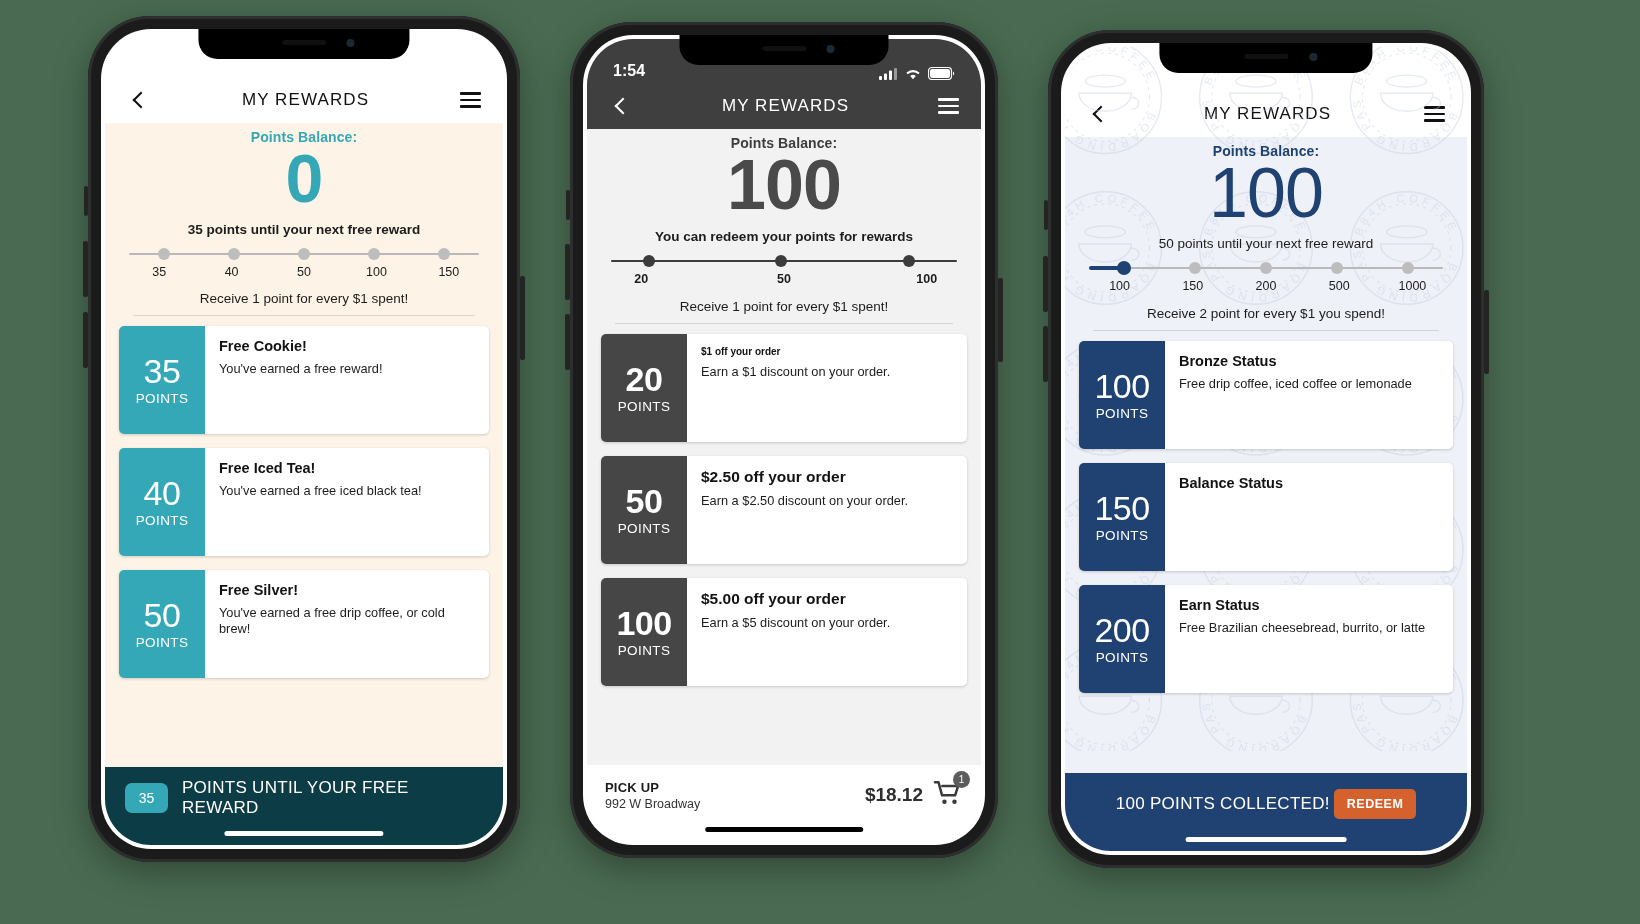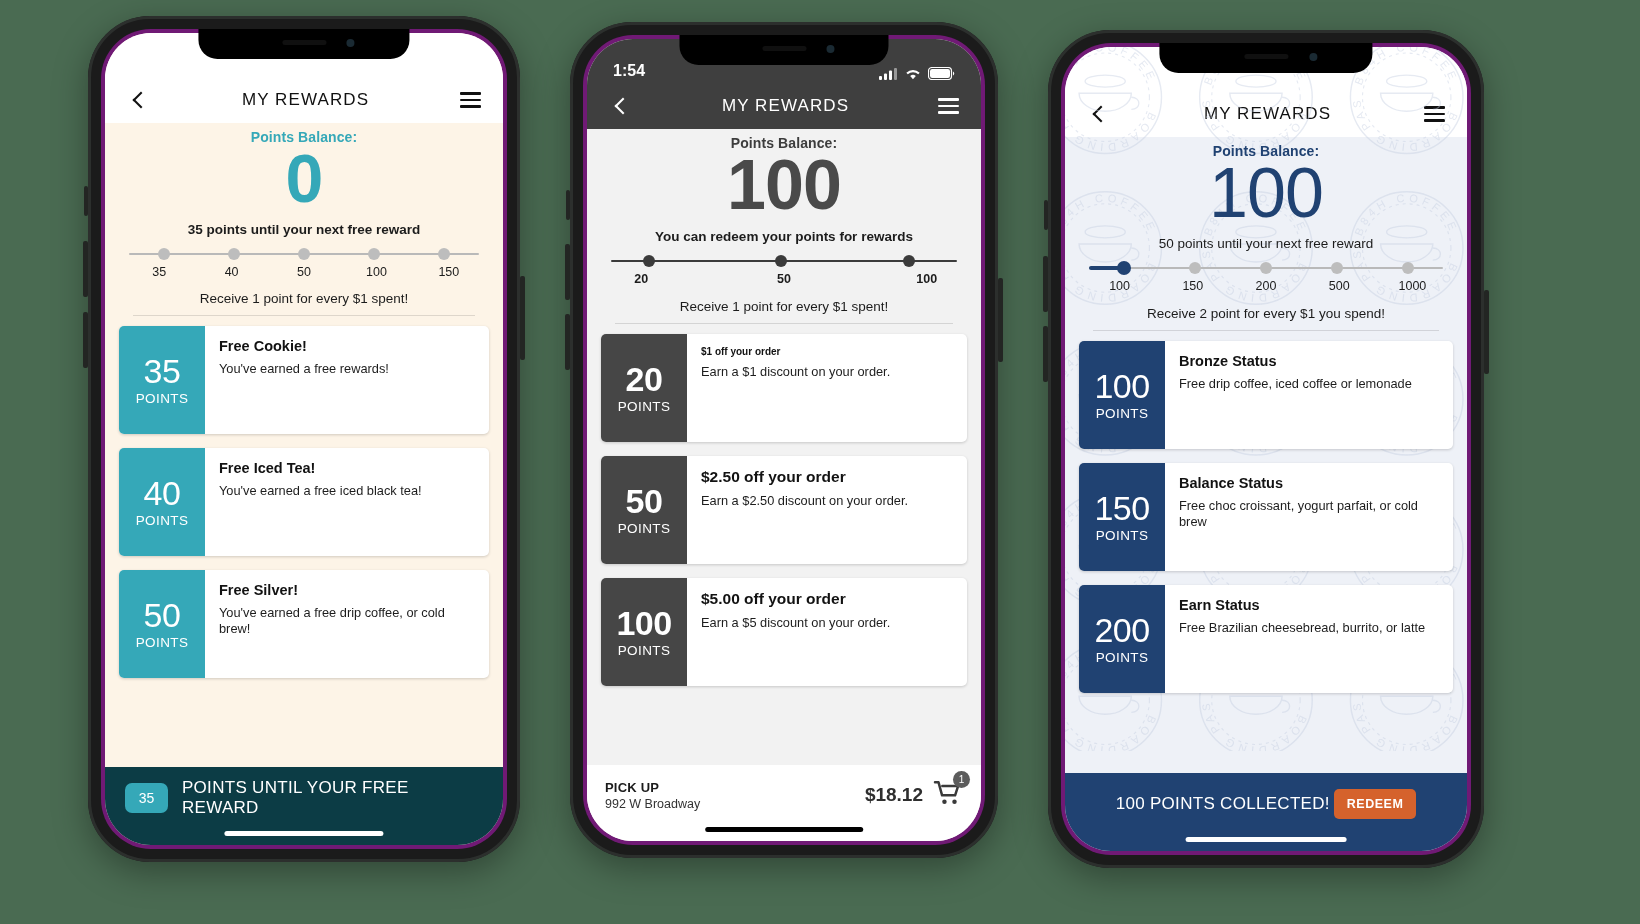--- a/index.html
+++ b/index.html
@@ -23,21 +23,21 @@
     padding: 13px;
     box-shadow: 0 10px 34px rgba(0,0,0,.34);
   }
   .phone::before{ 
     content:""; position:absolute; inset:0; border-radius:62px;
     border: 3px solid #2c2f2d; pointer-events:none;
   }
   .bezel {
     position: relative;
     width: 100%; height: 100%;
-    background: #701a75;
+    background: #ffffff;
     border-radius: 50px;
     padding: 4px;
     overflow: hidden;
   }
   .screen {
     position: relative;
     width: 100%; height: 100%;
     border-radius: 46px;
     overflow: hidden;
     background: #fff;
@@ -235,21 +235,21 @@
         </div>
 
         <div class="rewards">
           <div class="rcard">
             <div class="rbadge" style="background:#35a8b8;">
               <div class="num">35</div>
               <div class="pts">POINTS</div>
             </div>
             <div class="rbody">
               <div class="rtitle">Free Cookie!</div>
-              <div class="rdesc">You've earned a free rewards!</div>
+              <div class="rdesc">You've earned a free reward!</div>
             </div>
           </div>
           <div class="rcard">
             <div class="rbadge" style="background:#35a8b8;">
               <div class="num">40</div>
               <div class="pts">POINTS</div>
             </div>
             <div class="rbody">
               <div class="rtitle">Free Iced Tea!</div>
               <div class="rdesc">You've earned a free iced black tea!</div>
@@ -501,21 +501,20 @@
               <div class="rdesc">Free drip coffee, iced coffee or lemonade</div>
             </div>
           </div>
           <div class="rcard">
             <div class="rbadge" style="background:#204272;">
               <div class="num">150</div>
               <div class="pts">POINTS</div>
             </div>
             <div class="rbody">
               <div class="rtitle">Balance Status</div>
-              <div class="rdesc">Free choc croissant, yogurt parfait, or cold brew</div>
             </div>
           </div>
           <div class="rcard">
             <div class="rbadge" style="background:#204272;">
               <div class="num">200</div>
               <div class="pts">POINTS</div>
             </div>
             <div class="rbody">
               <div class="rtitle">Earn Status</div>
               <div class="rdesc">Free Brazilian cheesebread, burrito, or latte</div>

